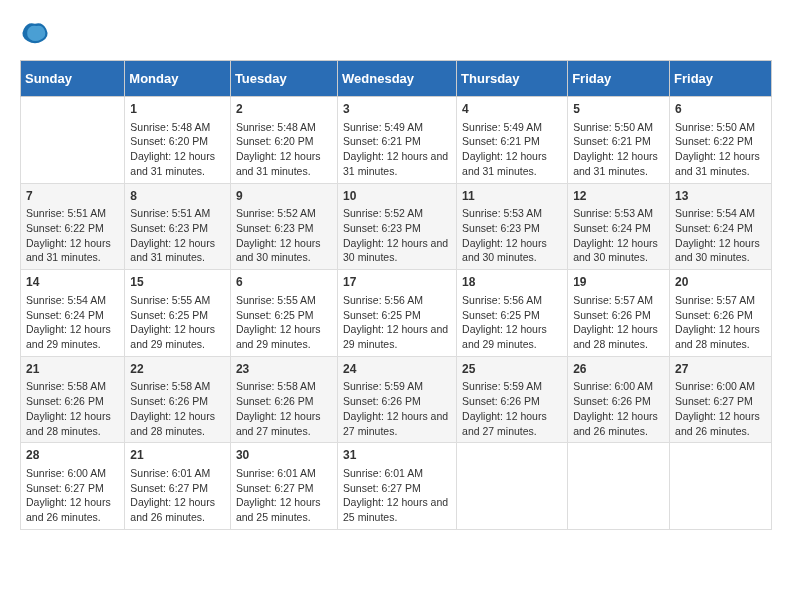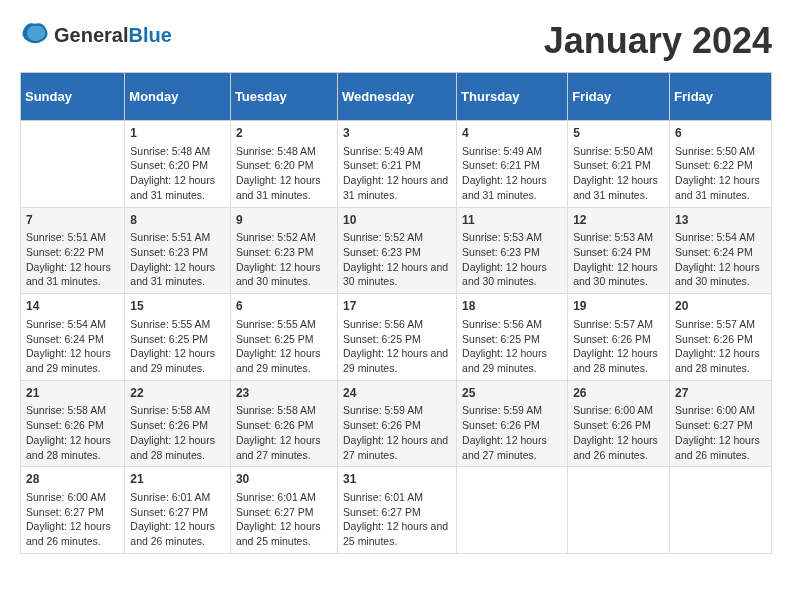--- a/index.html
+++ b/index.html
@@ -50,21 +50,21 @@
     table {
       width: 100%;
       border-collapse: collapse;
       font-size: 11px;
     }
     thead tr {
       background-color: #2a6db5;
       color: #fff;
     }
     thead th {
-      padding: 16px 4px;
+      padding: 10px 4px;
       text-align: left;
       font-size: 13px;
       font-weight: bold;
       border: 1px solid #ccc;
     }
     tbody tr {
       vertical-align: top;
     }
     tbody td {
       border: 1px solid #ddd;
@@ -96,26 +96,22 @@
   </style>
 </head>
 <body>
 
 <div class="header">
   <div class="logo">
     <svg class="logo-icon" viewBox="0 0 40 40" xmlns="http://www.w3.org/2000/svg">
       <path d="M20 5 Q30 2 35 12 Q40 22 30 28 Q20 34 10 28 Q0 22 5 12 Q10 2 20 5Z" fill="#1a6faf"></path>
       <path d="M22 8 Q30 6 33 14 Q36 22 28 26 Q20 30 14 26 Q8 22 10 14 Q13 6 22 8Z" fill="#4a9fd4"></path>
     </svg>
-    <div>
-      <span class="logo-text-general">General</span><span class="logo-text-blue">Blue</span>
-    </div>
   </div>
   <div class="title-block">
-    <div class="month-title">January 2024</div>
   </div>
 </div>
 
 <table>
   <thead>
     <tr>
       <th>Sunday</th>
       <th>Monday</th>
       <th>Tuesday</th>
       <th>Wednesday</th>

